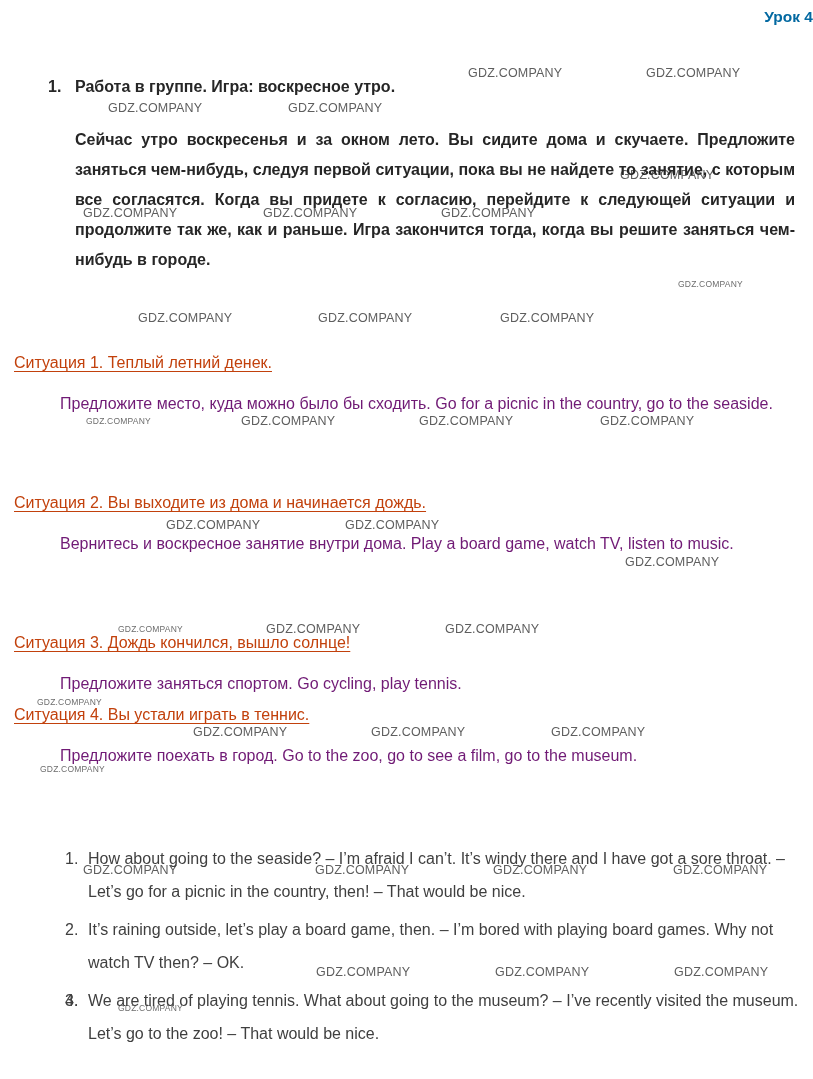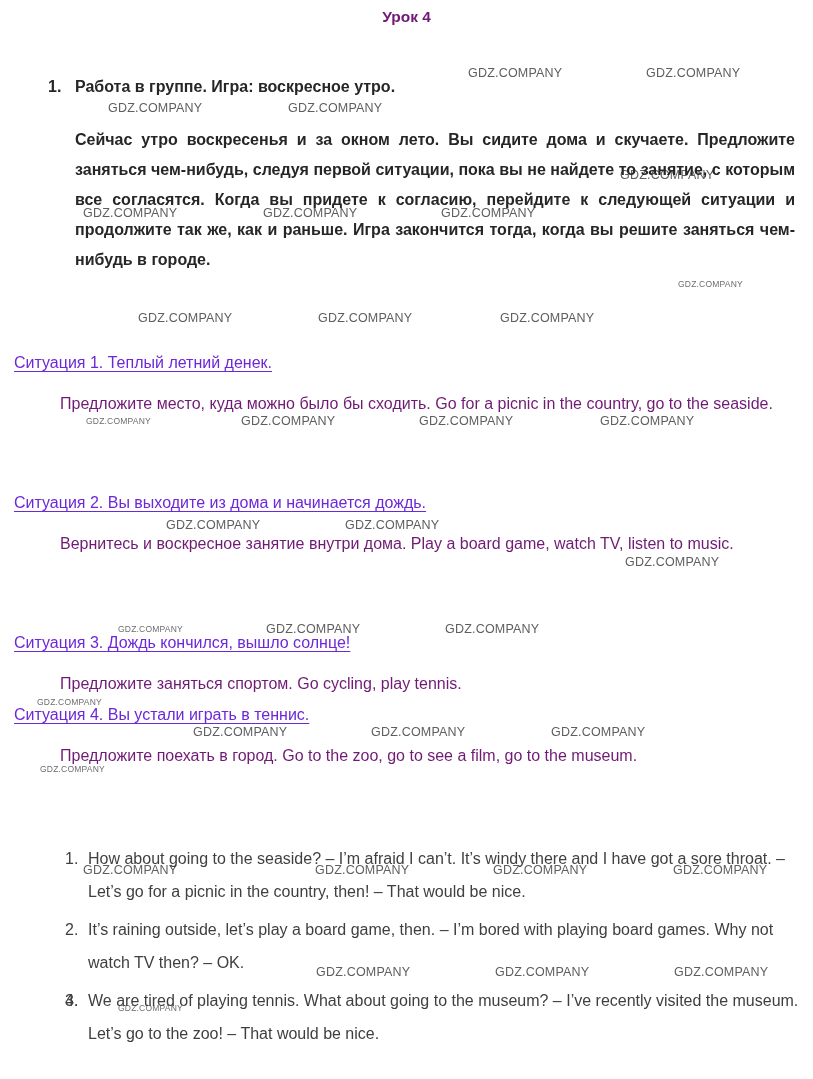--- a/index.html
+++ b/index.html
@@ -22,24 +22,24 @@
     user-select: none;
   }
   .wm.lg { font-size: 12.5px; }
   .wm.sm { font-size: 8.5px; color: #6d6d6d; }
 
   
   #title {
     position: absolute;
     top: 8px; left: 0;
     width: 100%;
-    text-align: center;
+    text-align: right;
     font-size: 15.5px;
     font-weight: bold;
-    color: #701a75;
+    color: #0369a1;
   }
 
   
   #task {
     position: absolute;
     top: 76px; left: 48px;
     width: 747px;
     font-weight: bold;
     font-size: 16px;
     color: #262626;
@@ -55,21 +55,21 @@
   }
 
   
   .situation {
     position: absolute;
     left: 14px;
     width: 788px;
   }
   .sit-heading {
     font-size: 16px;
-    color: #6d28d9;
+    color: #c2410c;
     text-decoration: underline;
     text-underline-offset: 3px;
     line-height: 22px;
   }
   .sit-body {
     margin: 12px 0 0 0;
     font-size: 16px;
     color: #701a75;
     line-height: 35px;
     text-indent: 46px;

